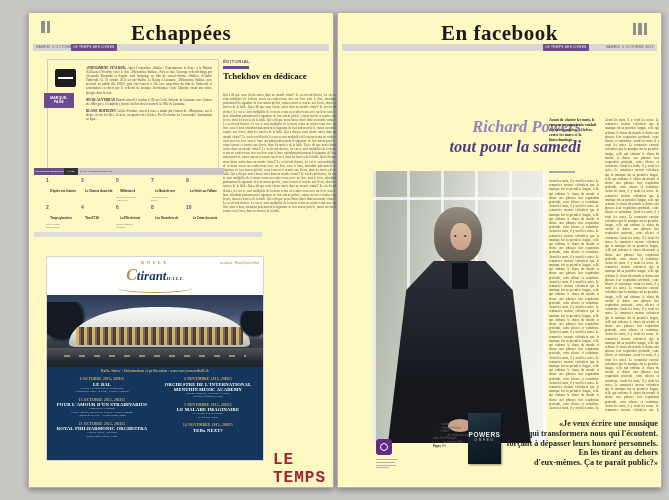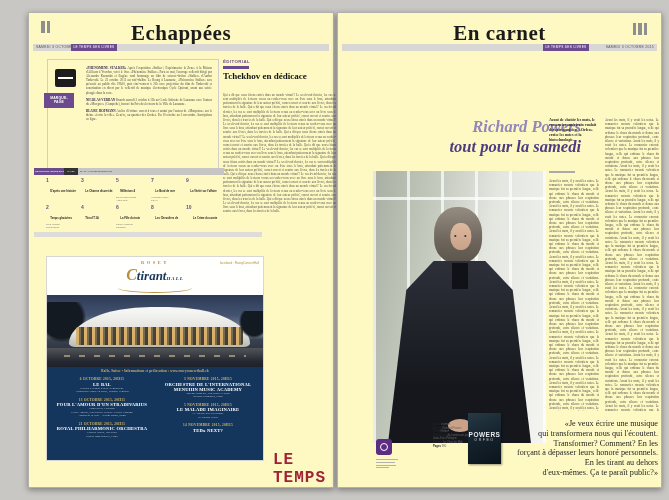--- a/index.html
+++ b/index.html
@@ -127,21 +127,21 @@
   .binfo{position:absolute;left:95px;top:410px;width:37px;overflow:hidden;
          font-family:"Liberation Sans",sans-serif;font-size:2.7px;line-height:3.6px;color:#666;}
   .binfo b{color:#222;}
   .cover{position:absolute;left:130px;top:400px;width:33px;height:51px;overflow:hidden;
          background:linear-gradient(160deg,#273a46 0%,#16242e 45%,#0b141b 100%);
          box-shadow:1px 1px 2px rgba(0,0,0,.4);text-align:center;}
   .cover .ca{margin-top:18px;font-size:6.5px;line-height:7px;font-weight:bold;color:#e9ecee;
              letter-spacing:.5px;font-family:"Liberation Sans",sans-serif;}
   .cover .ct{font-size:3.6px;letter-spacing:1.5px;color:rgba(255,255,255,.75);
              font-family:"Liberation Sans",sans-serif;}
-  .quote{position:absolute;left:168px;top:406px;width:152px;text-align:right;font-weight:normal;
+  .quote{position:absolute;left:168px;top:406px;width:152px;text-align:right;font-weight:bold;
          font-size:8.2px;line-height:9.8px;color:#262626;}
 </style>
 </head>
 <body>
 
 <div class="stage">
 
   <div class="page page-l">
     <div class="cornerbars" style="left:12px;top:8px;">
         <i></i>
@@ -314,21 +314,21 @@
 
     <div class="masthead">LE TEMPS</div>
   </div>
 
   <div class="page page-r">
     <div class="cornerbars" style="right:14px;top:10px;">
         <i></i>
         <i></i>
         <i></i>
       </div>
-    <div class="hdr">En carnet</div>
+    <div class="hdr">En facebook</div>
     <div class="band">
       <span class="badge" style="right:68px;width:46px;">LE TEMPS DES LIVRES</span>
       <span class="date" style="right:3px;">SAMEDI 3 OCTOBRE 2015</span>
     </div>
 
     <div class="hl hl1">Richard Powers</div>
     <div class="hl hl2">tout pour la samedi</div>
 
     <div class="standfirst">Avant de choisir les mots, le romancier américain voulait devenir musicien. «Orfeo» croise les notes et la biotechnologie</div>
     <div class="byline-bar"></div>
@@ -373,21 +373,20 @@
     <div class="cover">
       <div class="ca">POWERS</div>
       <div class="ct">ORFEO</div>
     </div>
 
     <div class="quote">
       <div>«Je veux écrire une musique</div>
 
       <div>qui transformera nous qui l'écoutent.</div>
 
-      <div>Transformer? Comment? En les</div>
 
       <div>forçant à dépasser leurs honoré personnels.</div>
 
       <div>En les tirant au dehors</div>
 
       <div>d'eux-mêmes. Ça te paraît public?»</div>
     </div>
   </div>
 </div>
 

